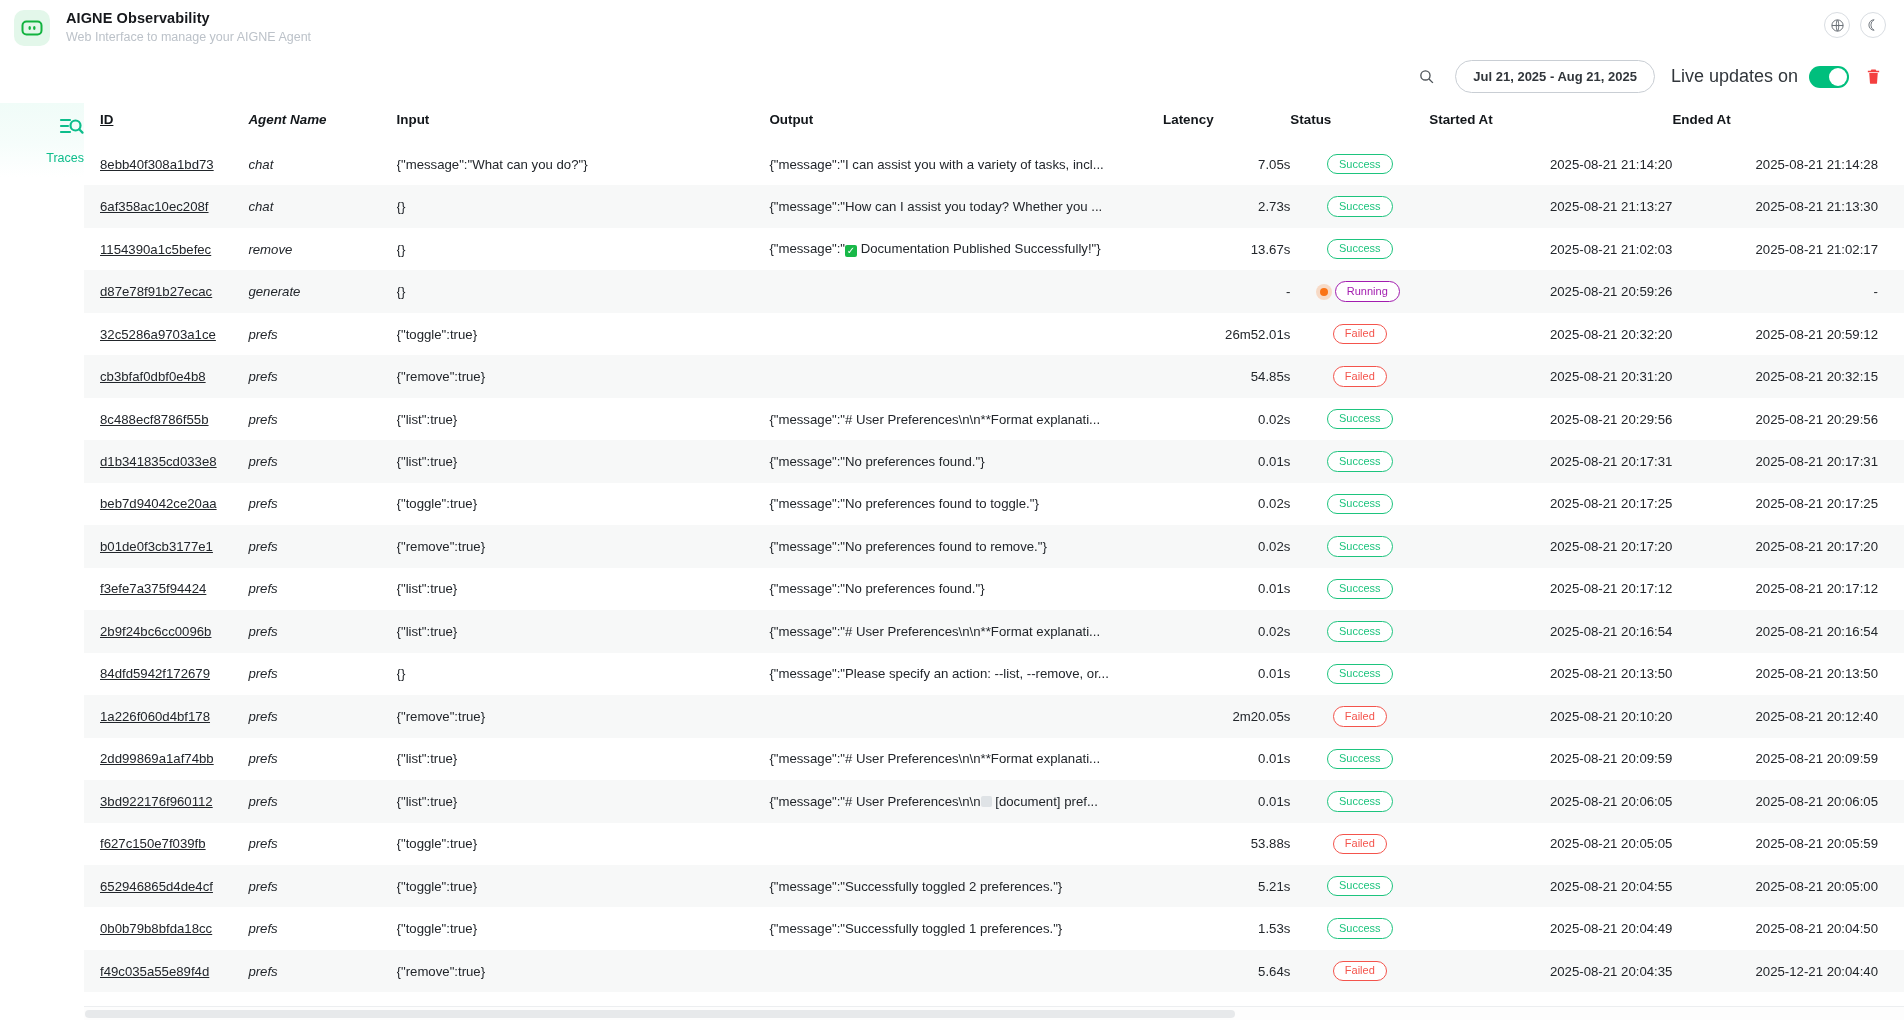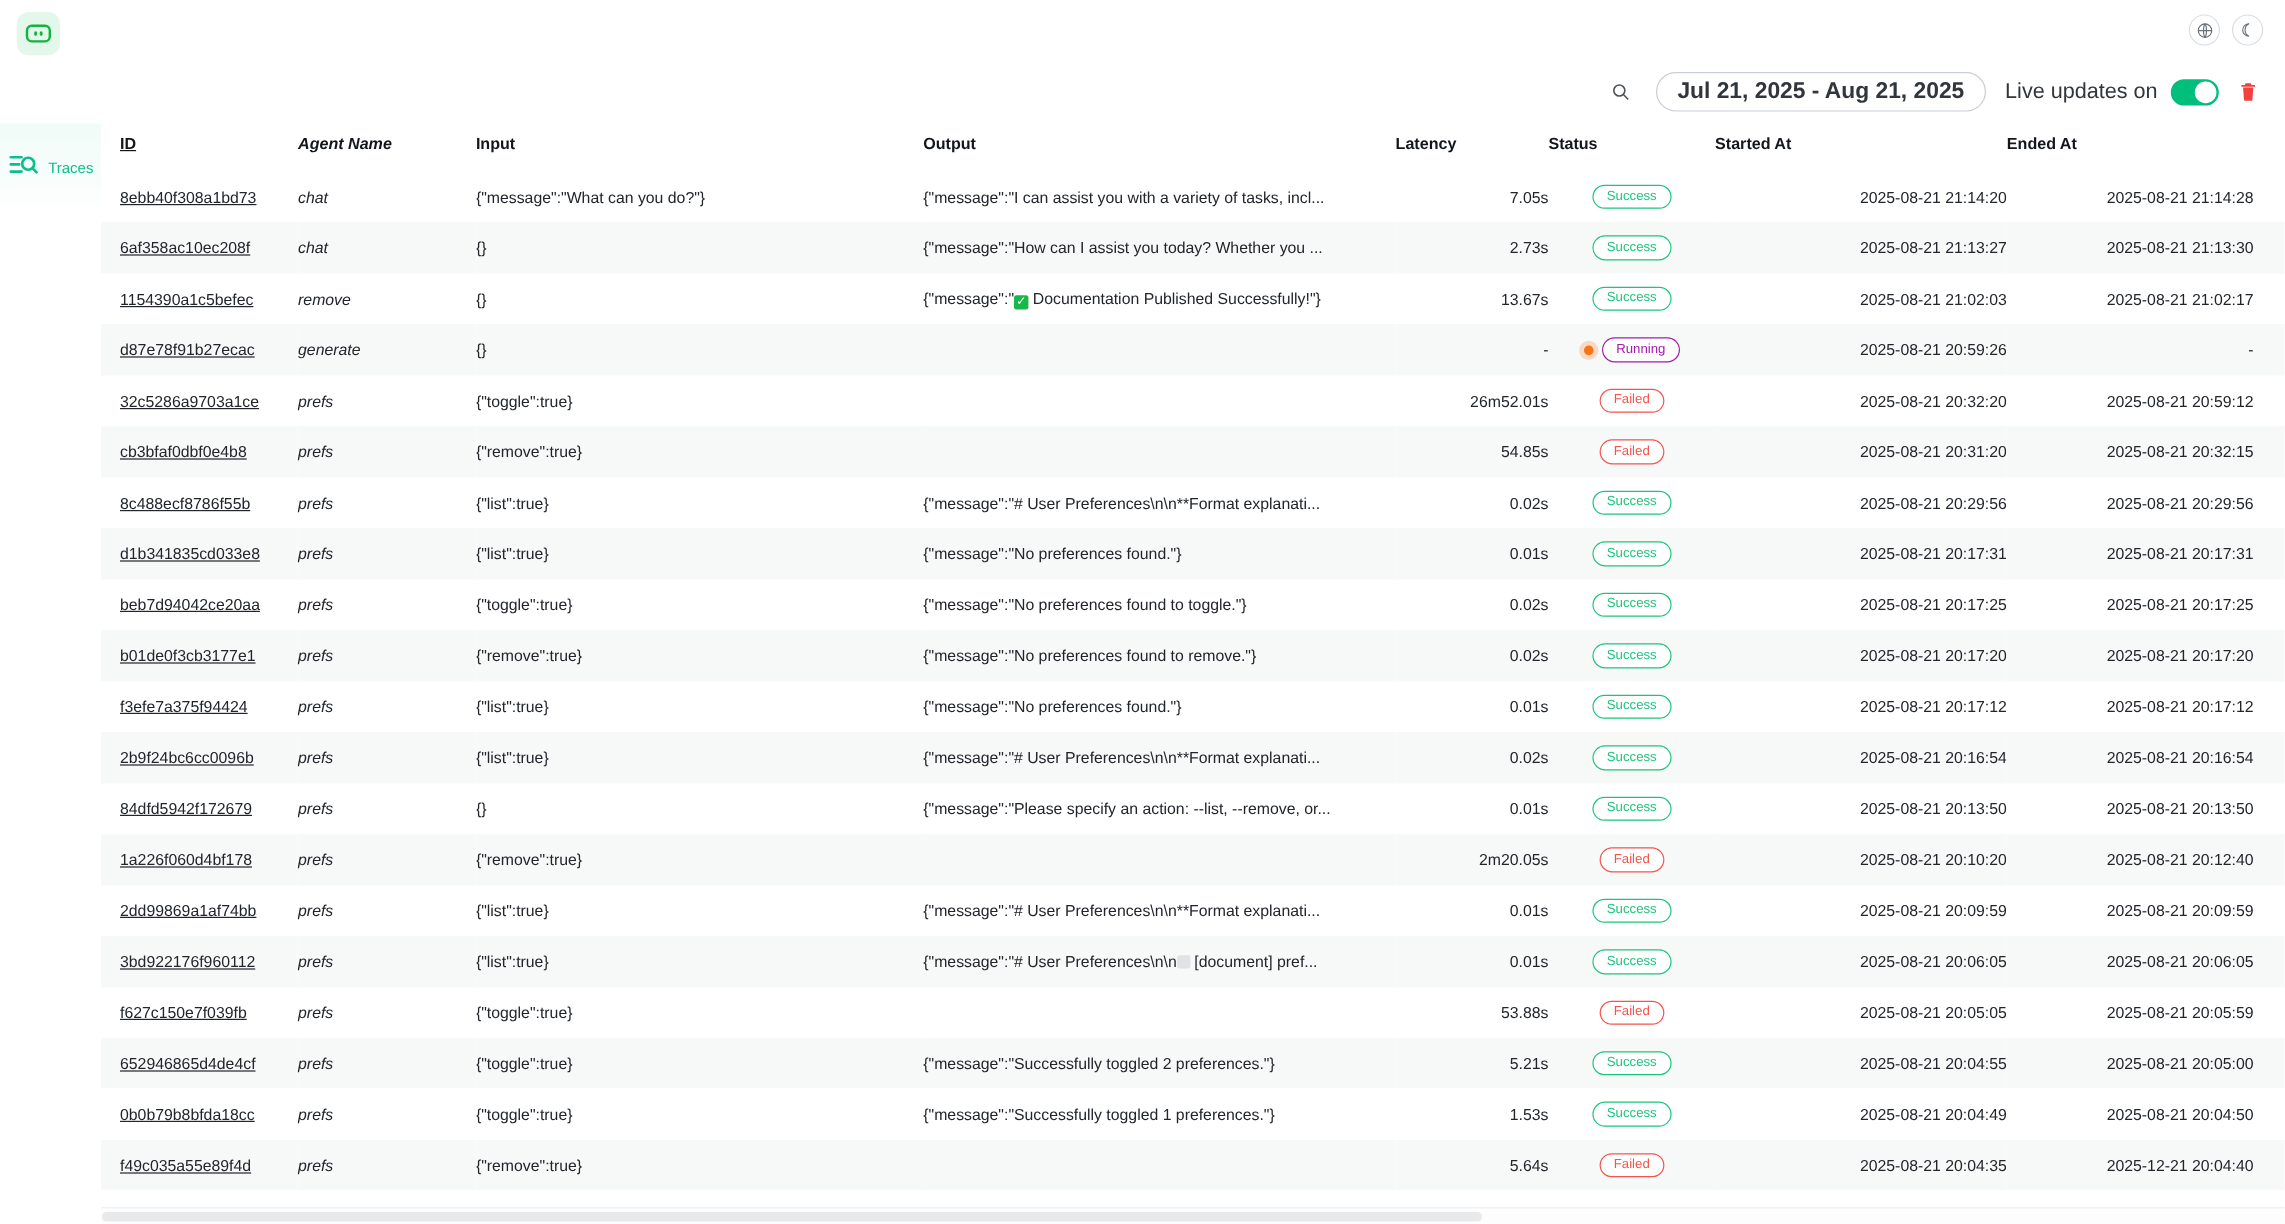--- a/index.html
+++ b/index.html
@@ -54,21 +54,21 @@
     width: 26px; height: 26px;
     display: flex; align-items: center; justify-content: center;
     color: #4d5358;
   }
   .date-range {
     border: 1px solid #c9ced4;
     border-radius: 18px;
     height: 33px;
     padding: 0 17px;
     display: flex; align-items: center;
-    font-size: 19px; font-weight: bold; color: #31363b;
+    font-size: 13px; font-weight: bold; color: #31363b;
     background: #fff;
     white-space: nowrap;
   }
   .live-wrap { display: flex; align-items: center; gap: 11px; }
   .live-label { font-size: 18px; color: #31363b; }
   .switch {
     width: 40px; height: 22px; border-radius: 11px;
     background: #00bf7d; position: relative; flex: none;
   }
   .switch .knob {
@@ -80,22 +80,22 @@
   
   .body-row { display: flex; height: calc(1020px - 55px - 43px); }
   .sidebar {
     width: 84px; flex: none;
     padding-top: 5px;
     background: #ffffff;
   }
   .side-item {
     width: 84px; height: 74px;
     background: linear-gradient(180deg,#f0fcf8 0%, #f6fdfb 55%, #ffffff 100%);
-    display: flex; flex-direction: row;
-    align-items: center; justify-content: center; gap: 8px;
+    display: flex; flex-direction: column;
+    align-items: flex-end; justify-content: center; gap: 8px;
   }
   .side-item .side-label {
     font-size: 12.5px; color: #0dbd8b; font-weight: normal;
   }
   .side-icon { color: #0dbd8b; display: block; }
   
   .table-area {
     flex: 1 1 auto;
     overflow: hidden;
     position: relative;
@@ -185,20 +185,24 @@
 
 <div class="app-header">
   <div class="logo-badge">
     <span>
       <svg width="24" height="24" viewBox="0 0 24 24" fill="none">
         <rect x="2.5" y="5.5" width="19" height="13" rx="4" stroke="#12b33f" stroke-width="2"></rect>
         <ellipse cx="9.7" cy="12" rx="1.25" ry="1.9" fill="#12b33f"></ellipse>
         <ellipse cx="14.3" cy="12" rx="1.25" ry="1.9" fill="#12b33f"></ellipse>
       </svg>
     </span>
+  </div>
+  <div class="brand-text">
+    <div class="brand-title">AIGNE Observability</div>
+    <div class="brand-sub">Web Interface to manage your AIGNE Agent</div>
   </div>
 
   <div class="header-right">
     <div class="icon-circle">
       <svg width="15" height="15" viewBox="0 0 24 24" fill="none" stroke="currentColor" stroke-width="1.6">
         <circle cx="12" cy="12" r="9"></circle>
         <path d="M3 12h18M12 3c2.6 2.6 2.6 15.4 0 18M12 3c-2.6 2.6-2.6 15.4 0 18"></path>
       </svg>
     </div>
     <div class="icon-circle">

